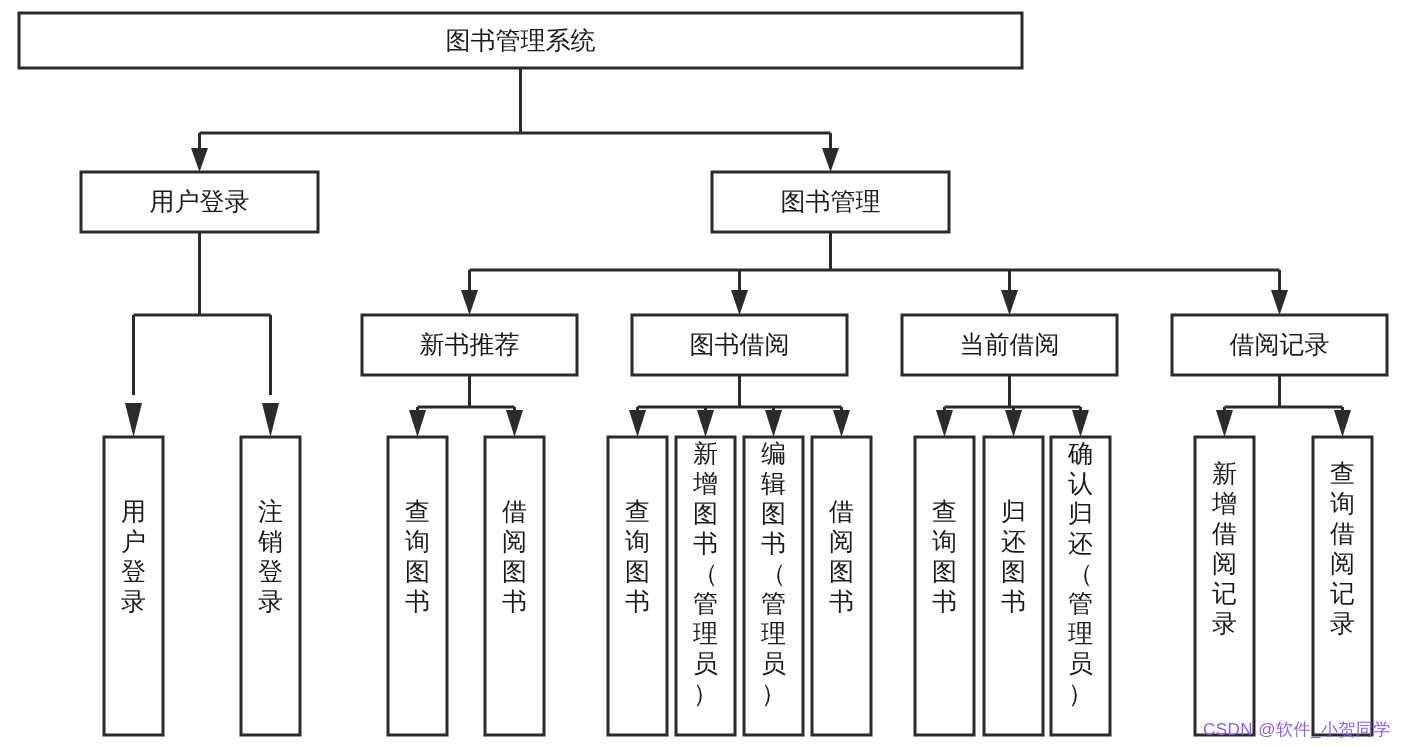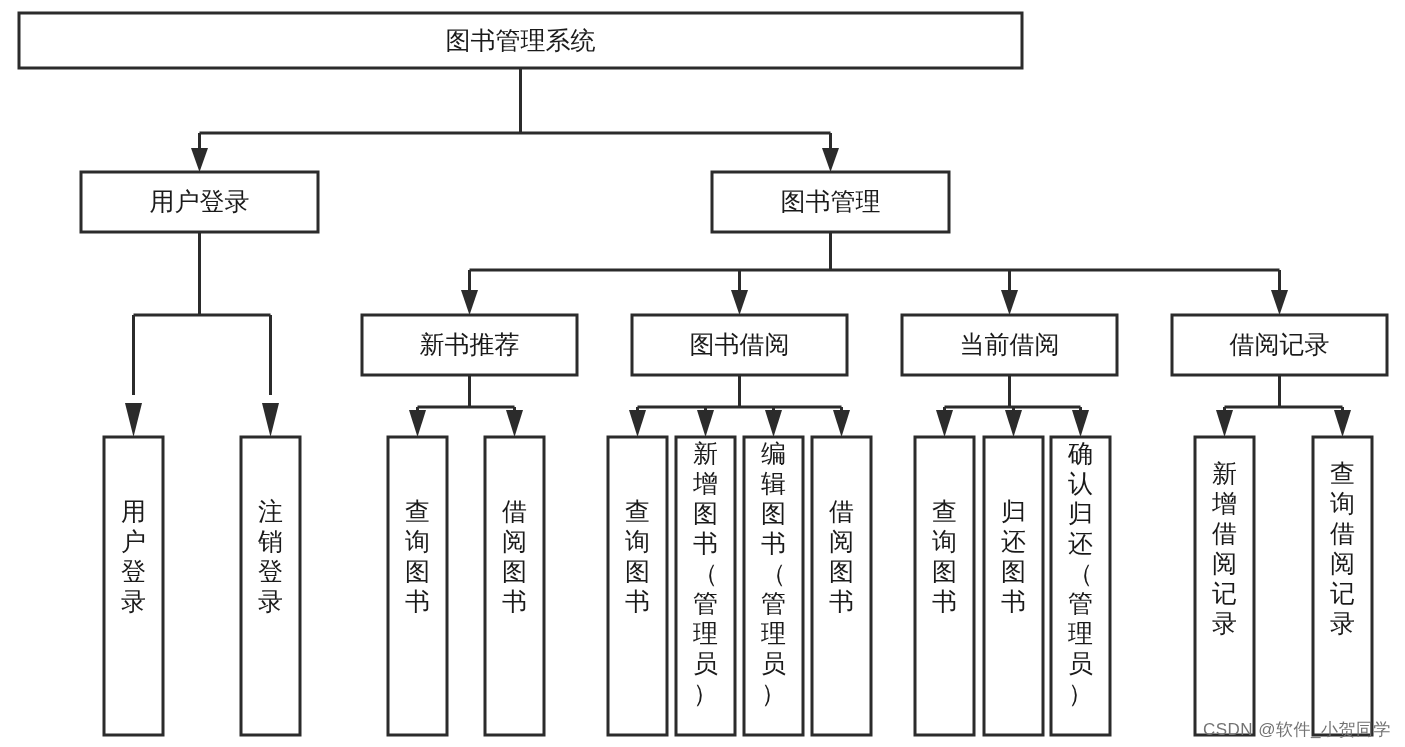--- a/index.html
+++ b/index.html
@@ -53,21 +53,21 @@
     font-size: 25px;
     fill: #1a1a1a;
     text-anchor: middle;
   }
   .watermark {
     position: absolute;
     right: 14px;
     bottom: 6px;
     font-family: "Liberation Sans", "DejaVu Sans", sans-serif;
     font-size: 17px;
-    color: #737373;
+    color: #8b5cf6;
     white-space: nowrap;
     letter-spacing: 0.5px;
     pointer-events: none;
   }
 </style>
 </head>
 <body>
 
 <div id="diagram-root">
   <svg class="flowchart" viewBox="0 0 1405 747" xmlns="http://www.w3.org/2000/svg">

